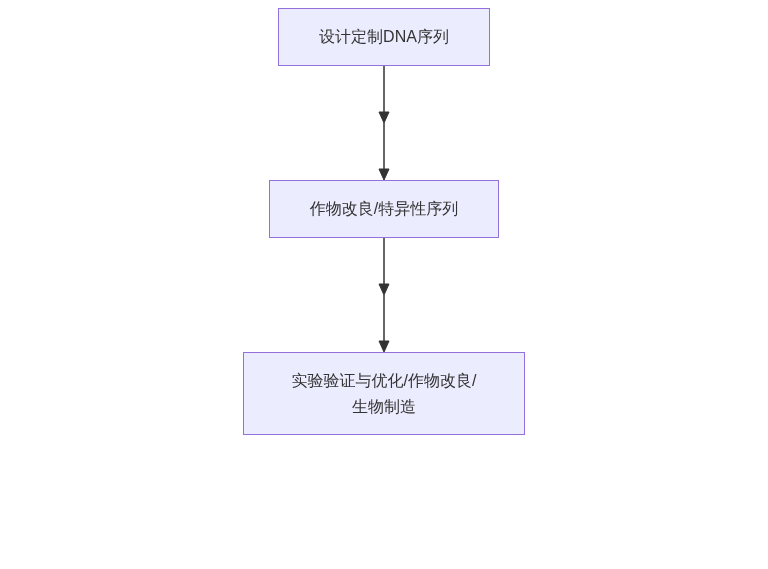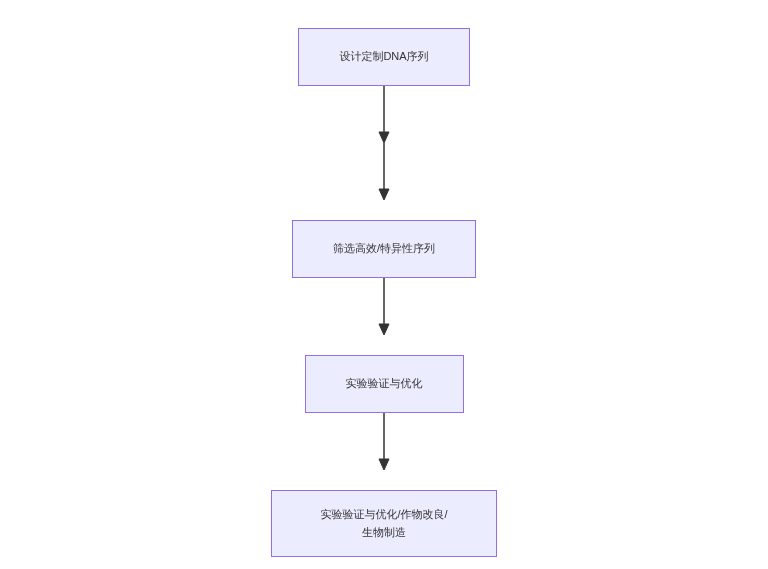--- a/index.html
+++ b/index.html
@@ -30,30 +30,29 @@
     width: 100%;
     padding-top: 8px;
     display: flex;
     flex-direction: column;
     align-items: center;
   }
   .node {
     background: var(--node-fill);
     border: 1px solid var(--node-border);
     color: var(--text-color);
-    font-size: 11px;
+    font-size: 16px;
     line-height: 1.6;
     text-align: center;
     padding: 15px 40px;
     white-space: pre-line;
     min-height: 58px;
     display: flex;
     align-items: center;
     justify-content: center;
-    margin-top: 20px;
   }
   .node-wide { padding: 15px 48px; }
   .arrow {
     display: block;
     flex: 0 0 auto;
   }
   .arrow line {
     stroke: var(--arrow-color);
     stroke-width: 1.5;
   }
@@ -77,31 +76,28 @@
       <polygon points="2,46 12,46 7,57"></polygon>
     </svg>
 
 
     <svg class="arrow" width="14" height="57" viewBox="0 0 14 57">
       <line x1="7" y1="0" x2="7" y2="46"></line>
       <polygon points="2,46 12,46 7,57"></polygon>
     </svg>
 
     <div class="node">
-      <span>筛选高效/特异性序列</span>
+      <span>作物改良/特异性序列</span>
     </div>
 
     <svg class="arrow" width="14" height="57" viewBox="0 0 14 57">
       <line x1="7" y1="0" x2="7" y2="46"></line>
       <polygon points="2,46 12,46 7,57"></polygon>
     </svg>
 
-    <div class="node">
-      <span>实验验证与优化</span>
-    </div>
 
     <svg class="arrow" width="14" height="57" viewBox="0 0 14 57">
       <line x1="7" y1="0" x2="7" y2="46"></line>
       <polygon points="2,46 12,46 7,57"></polygon>
     </svg>
 
     <div class="node node-wide">
       <span>实验验证与优化/作物改良/
 生物制造</span>
     </div>

